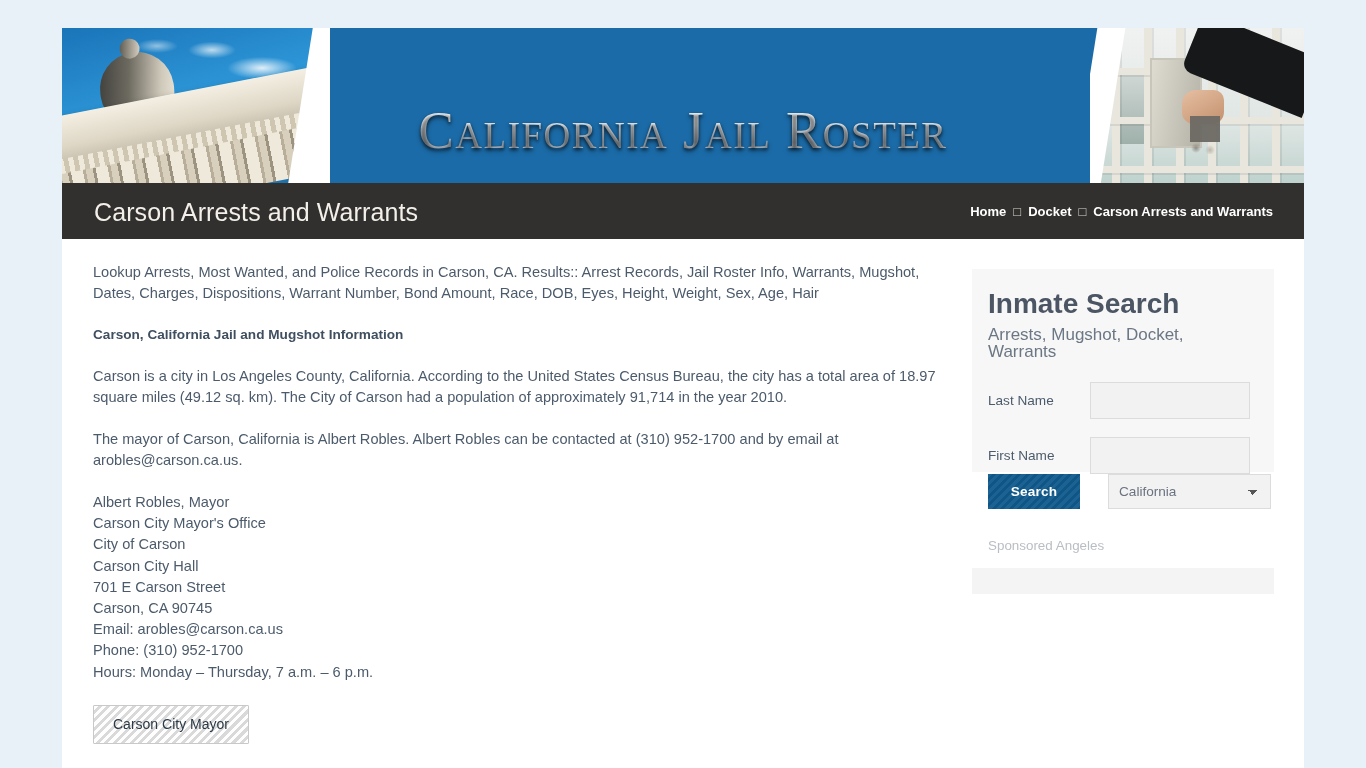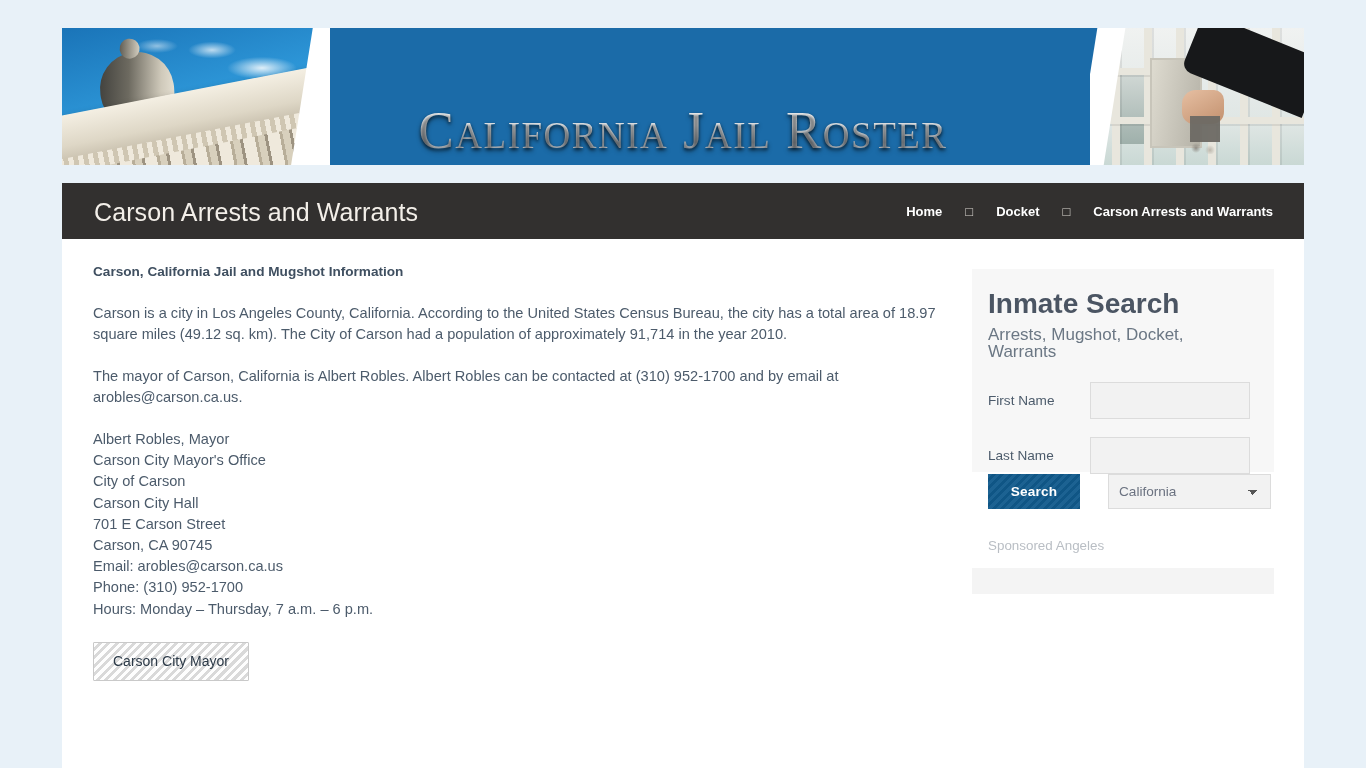--- a/index.html
+++ b/index.html
@@ -18,21 +18,21 @@
     height: 768px;
     background: #e8f1f8;
   }
 
   
   .banner {
     position: absolute;
     left: 62px;
     top: 28px;
     width: 1242px;
-    height: 137px;
+    height: 155px;
     overflow: hidden;
     background: #1b6ba8;
   }
 
   
   .banner-left {
     position: absolute;
     left: 0; top: 0;
     width: 268px; height: 155px;
     overflow: hidden;
@@ -209,21 +209,21 @@
   }
   .breadcrumb {
     position: absolute;
     right: 31px;
     top: 21px;
     font-size: 13px;
     color: #ffffff;
     font-weight: bold;
     display: flex;
     align-items: center;
-    gap: 16px;
+    gap: 0;
   }
   .bc-link { color: #ffffff; text-decoration: none; }
   .bc-sep {
     display: inline-block;
     margin: 0 7px;
     color: #d8d4cf;
     font-weight: normal;
   }
   .bc-current { color: #ffffff; }
 
@@ -426,20 +426,21 @@
       <span class="bc-sep">□</span>
       <a class="bc-link" href="#">Docket</a>
       <span class="bc-sep">□</span>
       <span class="bc-current">Carson Arrests and Warrants</span>
     </div>
   </div>
 
   <div class="content-bg"></div>
 
   <div class="main-col">
+    <p class="p">Lookup Arrests, Most Wanted, and Police Records in Carson, CA. Results:: Arrest Records, Jail Roster Info, Warrants, Mugshot, Dates, Charges, Dispositions, Warrant Number, Bond Amount, Race, DOB, Eyes, Height, Weight, Sex, Age, Hair</p>
     <p class="bold-head">Carson, California Jail and Mugshot Information</p>
     <p class="p">Carson is a city in Los Angeles County, California. According to the United States Census Bureau, the city has a total area of 18.97 square miles (49.12 sq. km). The City of Carson had a population of approximately 91,714 in the year 2010.</p>
     <p class="p">The mayor of Carson, California is Albert Robles. Albert Robles can be contacted at (310) 952-1700 and by email at arobles@carson.ca.us.</p>
     <div class="addr">
       <div>Albert Robles, Mayor</div>
       <div>Carson City Mayor's Office</div>
       <div>City of Carson</div>
       <div>Carson City Hall</div>
       <div>701 E Carson Street</div>
       <div>Carson, CA 90745</div>
@@ -450,26 +451,26 @@
     <button class="mayor-btn">Carson City Mayor</button>
     
   </div>
 
   <div class="sidebar">
     <div class="search-panel">
       <div class="panel-title">Inmate Search</div>
       <div class="panel-sub">Arrests, Mugshot, Docket, Warrants</div>
 
       <div class="field-row">
-        <div class="field-label">First Name</div>
+        <div class="field-label">Last Name</div>
         <input class="field-input" type="text" value="" style="">
       </div>
 
       <div class="field-row">
-        <div class="field-label">Last Name</div>
+        <div class="field-label">First Name</div>
         <input class="field-input" type="text" value="" style="">
       </div>
     </div>
   </div>
 
   <div class="search-row">
     <button class="search-btn">Search</button>
     <select class="state-select">
       <option>California</option>
     </select>

